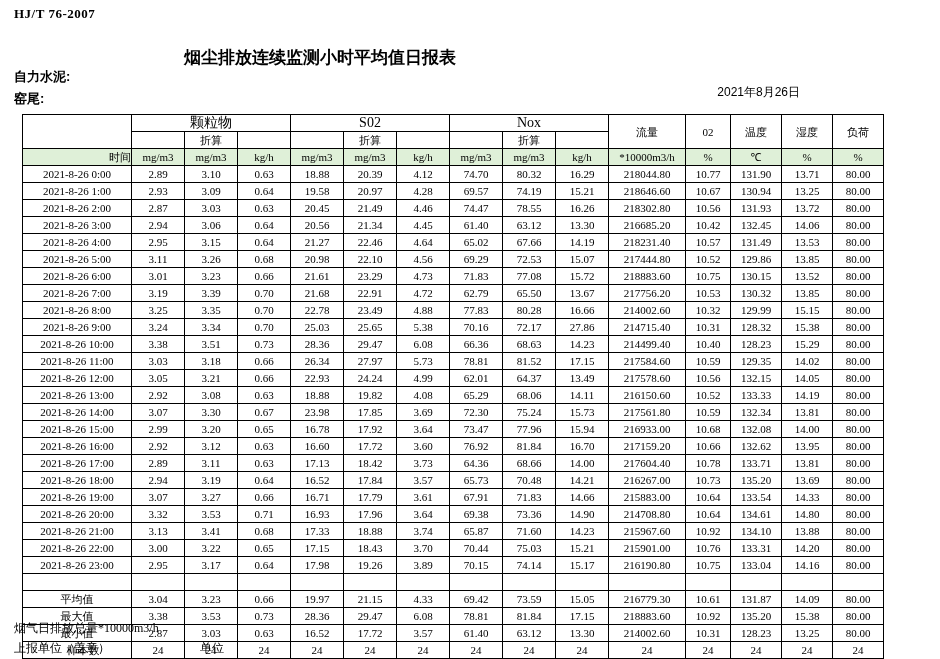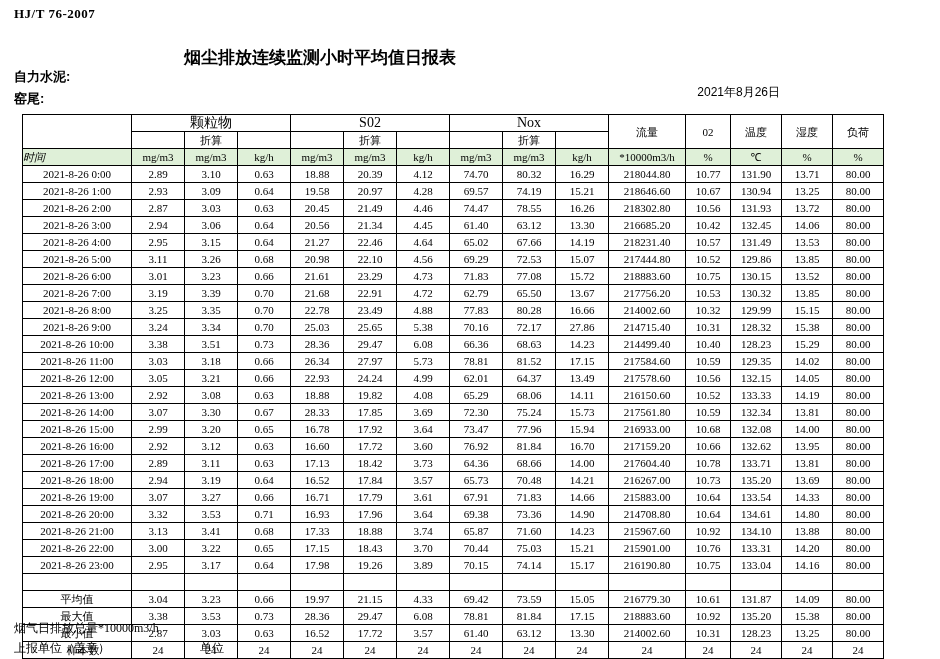--- a/index.html
+++ b/index.html
@@ -44,21 +44,21 @@
   }
   .position-label {
     position: absolute;
     left: 14px;
     top: 90px;
     font-size: 13px;
     font-weight: bold;
   }
   .report-date {
     position: absolute;
-    right: 160px;
+    right: 140px;
     top: 84px;
     font-size: 12px;
   }
   table.main {
     position: absolute;
     left: 22px;
     top: 114px;
     border-collapse: collapse;
     font-family: "Liberation Serif", serif;
     font-size: 11px;
@@ -129,21 +129,21 @@
       <td class="c-num sub-label">折算</td>
       <td class="c-num"></td>
       <td class="c-num"></td>
       <td class="c-num sub-label">折算</td>
       <td class="c-num"></td>
       <td class="c-num"></td>
       <td class="c-num sub-label">折算</td>
       <td class="c-num"></td>
     </tr>
     <tr class="unit-row">
-      <td class="time-head" style="text-align:left;font-style:italic;">时间</td>
+      <td class="time-head" style="text-align:right;">时间</td>
       <td>mg/m3</td>
       <td>mg/m3</td>
       <td>kg/h</td>
       <td>mg/m3</td>
       <td>mg/m3</td>
       <td>kg/h</td>
       <td>mg/m3</td>
       <td>mg/m3</td>
       <td>kg/h</td>
       <td>*10000m3/h</td>
@@ -390,21 +390,21 @@
         <td class="c-o2">10.52</td>
         <td class="c-temp">133.33</td>
         <td class="c-hum">14.19</td>
         <td class="c-load">80.00</td>
       </tr>
       <tr>
         <td class="c-time">2021-8-26 14:00</td>
         <td class="c-num">3.07</td>
         <td class="c-num">3.30</td>
         <td class="c-num">0.67</td>
-        <td class="c-num">28.33</td>
+        <td class="c-num">23.98</td>
         <td class="c-num">17.85</td>
         <td class="c-num">3.69</td>
         <td class="c-num">72.30</td>
         <td class="c-num">75.24</td>
         <td class="c-num">15.73</td>
         <td class="c-flow">217561.80</td>
         <td class="c-o2">10.59</td>
         <td class="c-temp">132.34</td>
         <td class="c-hum">13.81</td>
         <td class="c-load">80.00</td>

